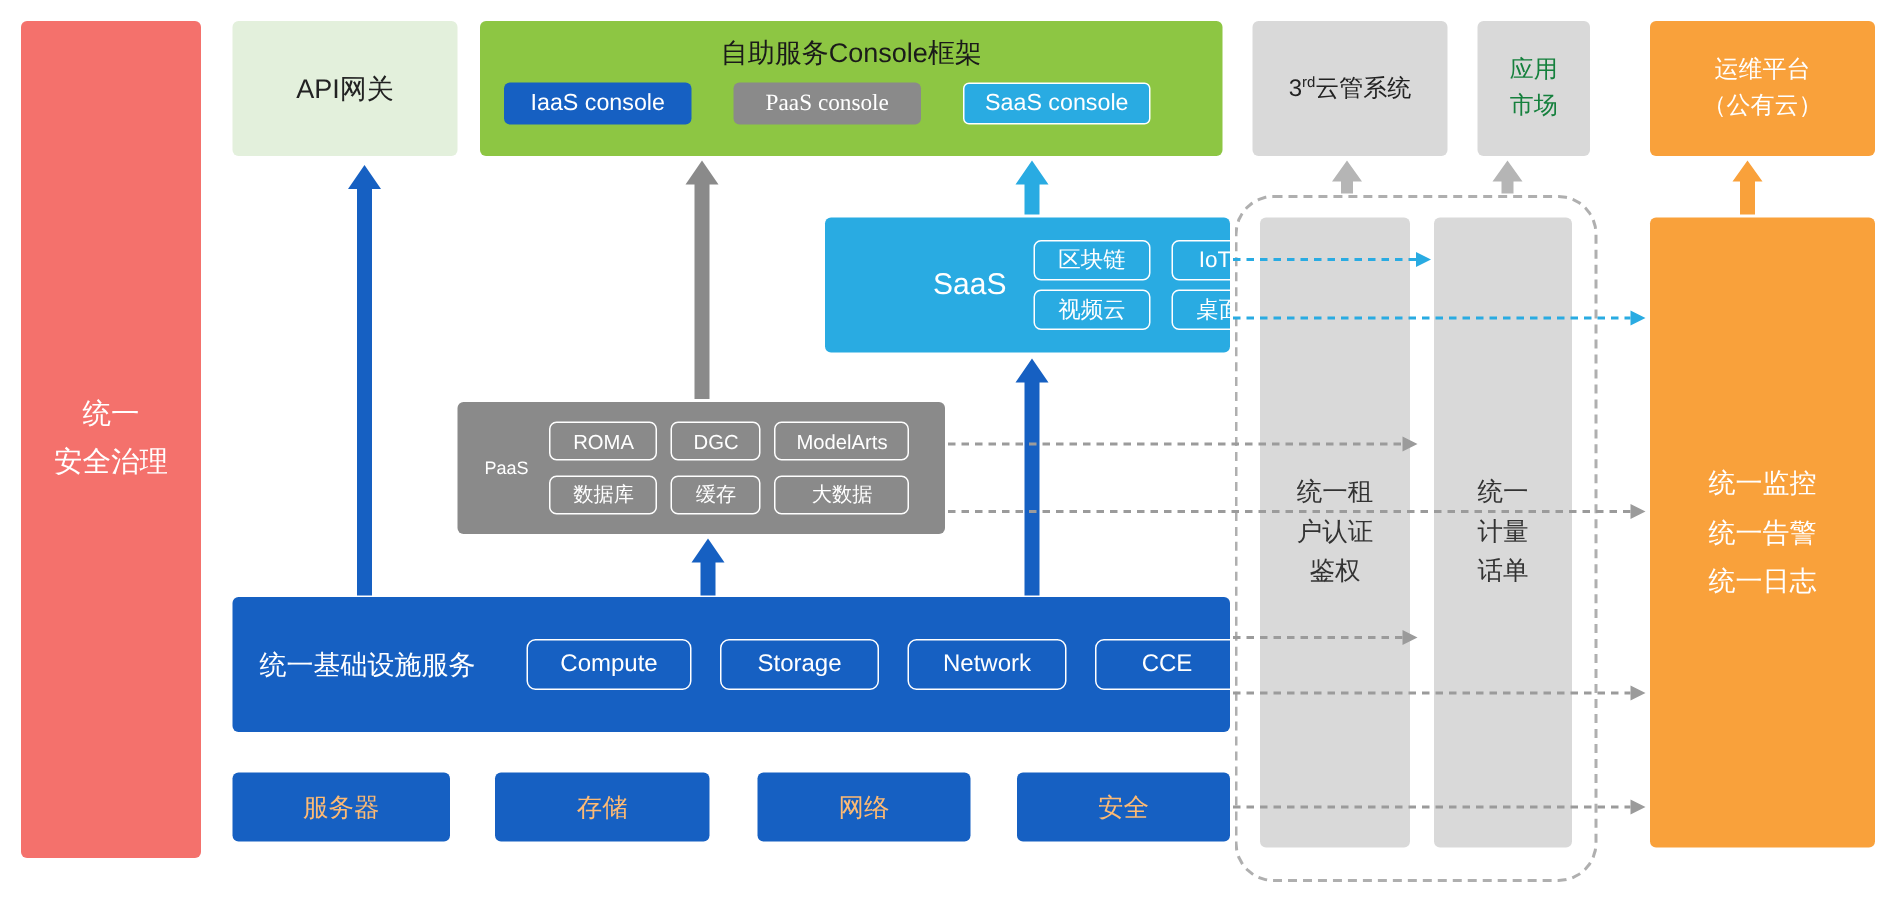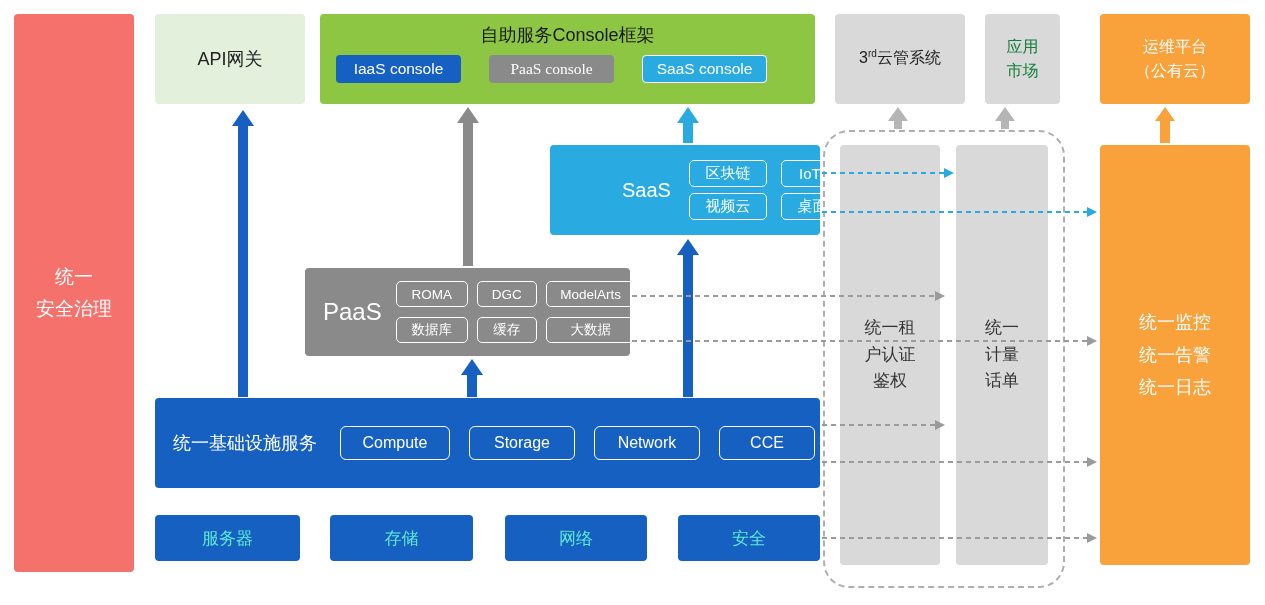--- a/index.html
+++ b/index.html
@@ -35,31 +35,31 @@
   .om-box{left:1100px;top:14px;width:150px;height:90px;background:var(--orange);color:#fff;font-size:16px;line-height:1.5;text-align:center;}
 
   .saas-box{left:550px;top:145px;width:270px;height:90px;background:var(--cyan);display:flex;align-items:center;padding-left:24px;}
   .saas-label{color:#fff;font-size:20px;margin-right:18px;margin-left:48px;}
   .mini-rows{display:flex;flex-direction:column;gap:6px;}
   .mini-row{display:flex;gap:14px;}
   .saas-box .chip{height:27px;font-size:15px;}
   .w78{width:78px;} .w58{width:58px;}
 
   .paas-box{left:305px;top:268px;width:325px;height:88px;background:var(--gray);display:flex;align-items:center;padding-left:18px;}
-  .paas-label{color:#fff;font-size:24px;margin-right:14px;}
+  .paas-label{color:#fff;font-size:12px;margin-right:14px;}
   .paas-grid{display:grid;grid-template-columns:72px 60px 90px;gap:10px 9px;}
   .paas-box .chip{height:26px;font-size:13.5px;}
 
   .infra-bar{left:155px;top:398px;width:665px;height:90px;background:var(--blue);}
   .infra-label{position:absolute;left:18px;top:50%;transform:translateY(-50%);color:#fff;font-size:18px;}
-  .infra-row{position:absolute;left:185px;top:28px;display:flex;gap:19px;}
+  .infra-row{position:absolute;left:196px;top:28px;display:flex;gap:19px;}
   .infra-row .chip{height:34px;font-size:16px;border-radius:6px;}
   .w110{width:110px;} .w106{width:106px;} .w96{width:96px;}
 
-  .hw{background:var(--blue);color:#5eead4;font-size:17px;height:46px;top:515px;}
+  .hw{background:var(--blue);color:#fdba74;font-size:17px;height:46px;top:515px;}
 
   .dashed-group{left:823px;top:130px;width:242px;height:458px;border:2px dashed #AFAFAF;border-radius:26px;background:transparent;}
   .pillar{background:var(--lightgray);color:#333;font-size:17px;line-height:1.55;}
   .auth-pillar{left:840px;top:145px;width:100px;height:420px;}
   .billing-pillar{left:956px;top:145px;width:92px;height:420px;}
   .monitor-pillar{left:1100px;top:145px;width:150px;height:420px;background:var(--orange);color:#fff;font-size:18px;line-height:1.8;}
 
   .overlay{position:absolute;left:0;top:0;pointer-events:none;}
 </style>
 </head>

